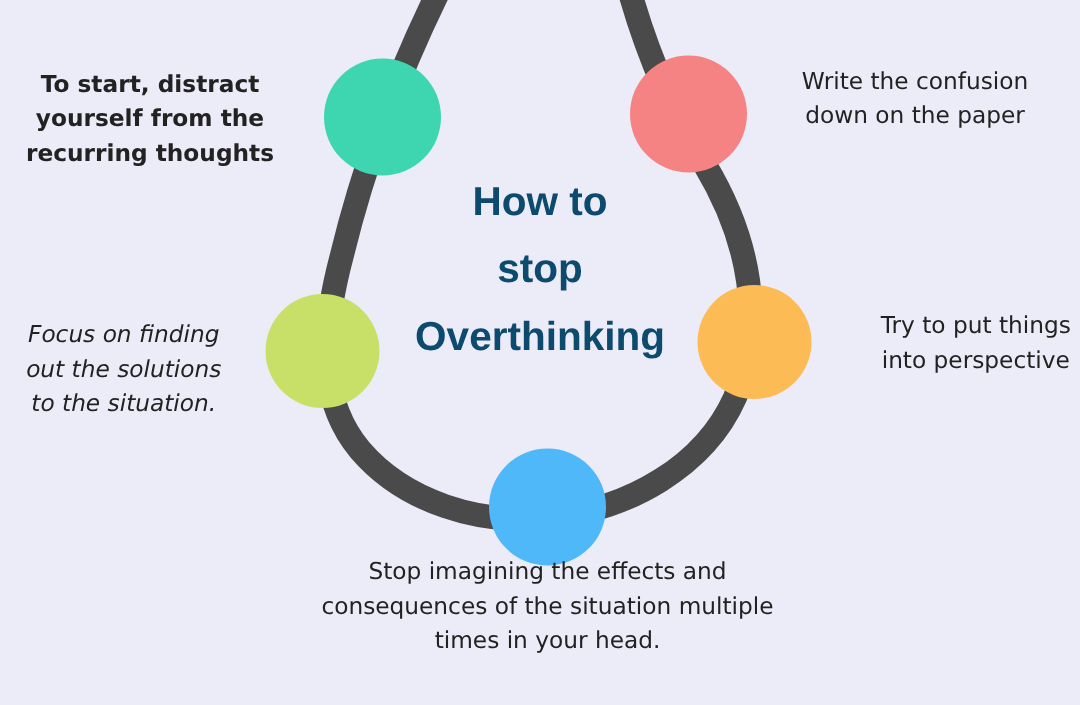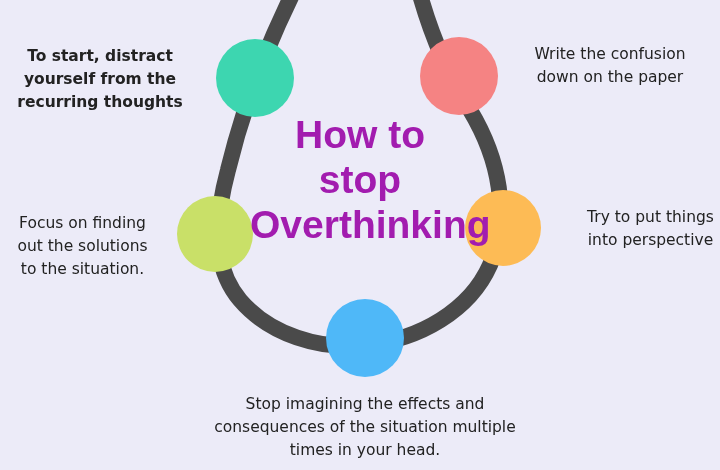--- a/index.html
+++ b/index.html
@@ -17,23 +17,23 @@
     color: #222;
     text-align: center;
     white-space: pre-line;
   }
   .title {
     position: absolute;
     left: 250px; top: 112px; width: 220px;
     text-align: center;
     font-family: "Liberation Sans", sans-serif;
     font-weight: bold;
-    font-size: 39px;
+    font-size: 27px;
     line-height: 45px;
-    color: #a21caf;
+    color: #0c4a6e;
     white-space: pre-line;
   }
 </style>
 </head>
 <body>
 
 <svg class="canvas" viewBox="0 0 720 470" width="720" height="470">
 
   <path d="M 292 -5 C 270 40, 245 100, 228 170 C 212 230, 215 270, 240 300 C 270 335, 320 350, 365 345 C 420 340, 470 310, 490 265 C 510 215, 500 160, 470 110 C 445 70, 430 30, 420 -5" fill="none" stroke="#4a4a4a" stroke-width="16" stroke-linecap="round"></path>
   <circle cx="255" cy="78" r="39" fill="#3dd6b0"></circle>
@@ -47,18 +47,18 @@
 stop
 Overthinking</div>
 
 <div class="label" style="left:5px; top:45px; width:190px;font-weight:bold;">To start, distract
 yourself from the
 recurring thoughts</div>
 <div class="label" style="left:500px; top:43px; width:220px;">Write the confusion
 down on the paper</div>
 <div class="label" style="left:540px; top:206px; width:165px;padding-left:28px;">Try to put things
 into perspective</div>
-<div class="label" style="left:170px; top:393px; width:390px;">Stop imagining the effects and
+<div class="label" style="left:170px; top:370px; width:390px;">Stop imagining the effects and
 consequences of the situation multiple
 times in your head.</div>
-<div class="label" style="left:0px; top:212px; width:165px;">Focus on finding
+<div class="label" style="left:0px; top:212px; width:165px;font-style:italic;">Focus on finding
 out the solutions
 to the situation.</div>
 
 </body></html>

